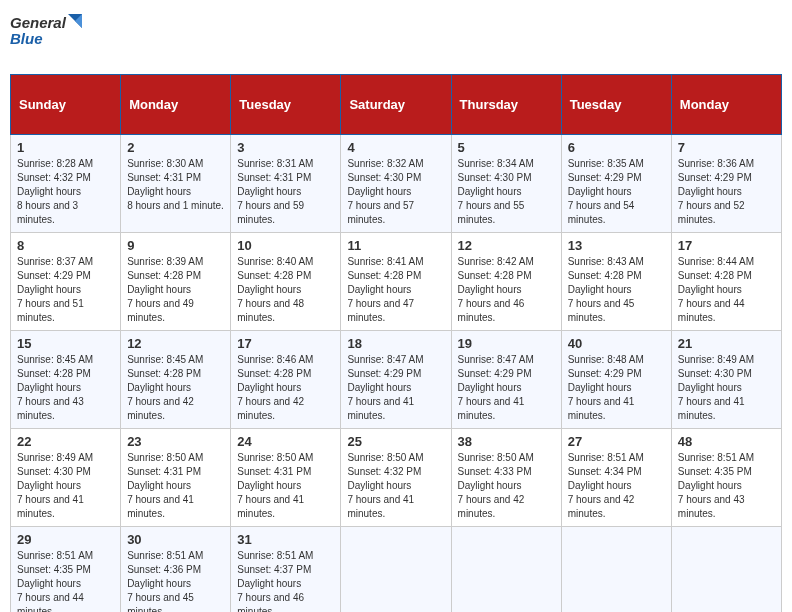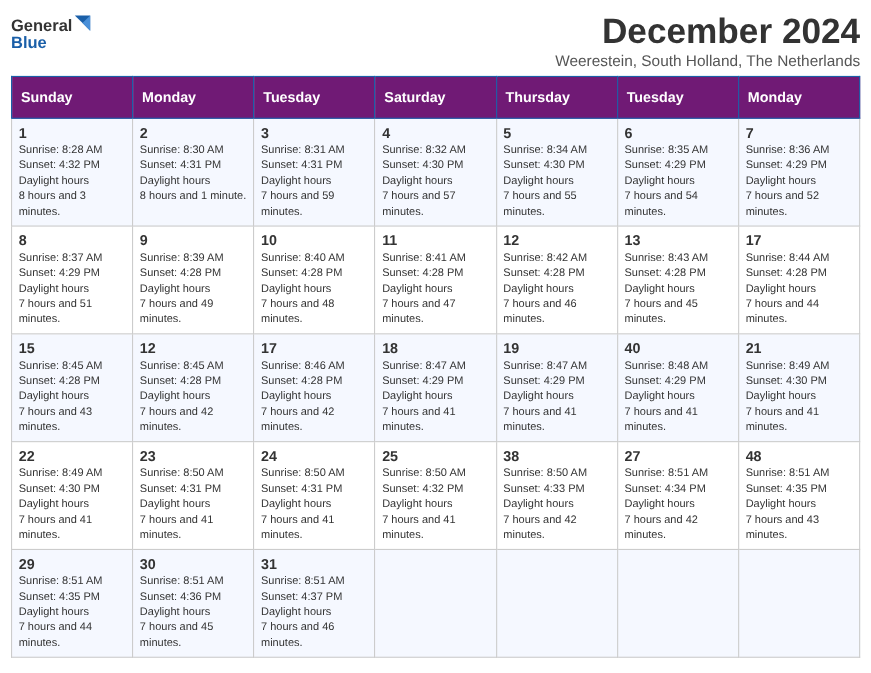--- a/index.html
+++ b/index.html
@@ -5,23 +5,23 @@
     * { box-sizing: border-box; margin: 0; padding: 0; }
     body {
       font-family: Arial, sans-serif;
       background: #fff;
       width: 792px;
       min-height: 612px;
       padding: 10px;
     }
     .header {
       display: flex;
-      justify-content: space-between;
       align-items: flex-start;
-      margin-bottom: 6px;
+      margin-bottom: 24px;
+      font-style: italic;
     }
     .logo {
       display: flex;
       flex-direction: column;
       align-items: flex-start;
     }
     .title-block {
       text-align: right;
     }
     .month-title {
@@ -32,24 +32,24 @@
     .subtitle {
       font-size: 14px;
       color: #555;
     }
     table {
       width: 100%;
       border-collapse: collapse;
       table-layout: fixed;
     }
     thead th {
-      background-color: #701a75;
+      background-color: #b91c1c;
       color: #fff;
       text-align: left;
-      padding: 11px 8px;
+      padding: 22px 8px;
       font-size: 13px;
       font-weight: bold;
       border: 1px solid #1a5fa8;
     }
     tbody td {
       border: 1px solid #ccc;
       vertical-align: top;
       padding: 5px 6px;
       font-size: 10.5px;
       color: #333;
@@ -82,24 +82,20 @@
 
 <div class="header">
   <div class="logo">
     <svg width="80" height="40" viewBox="0 0 80 40">
       <text x="0" y="18" font-size="15" font-weight="bold" fill="#333" font-family="Arial">General</text>
       <text x="0" y="34" font-size="15" font-weight="bold" fill="#1a5fa8" font-family="Arial">Blue</text>
       <polygon points="58,4 72,4 72,18 65,11" fill="#1a5fa8"></polygon>
       <polygon points="65,11 72,4 72,18" fill="#4a90d9"></polygon>
     </svg>
   </div>
-  <div class="title-block">
-    <div class="month-title">December 2024</div>
-    <div class="subtitle">Weerestein, South Holland, The Netherlands</div>
-  </div>
 </div>
 
 <table>
   <thead>
     <tr>
     <th>Sunday</th>
         <th>Monday</th>
         <th>Tuesday</th>
         <th>Saturday</th>
         <th>Thursday</th>

